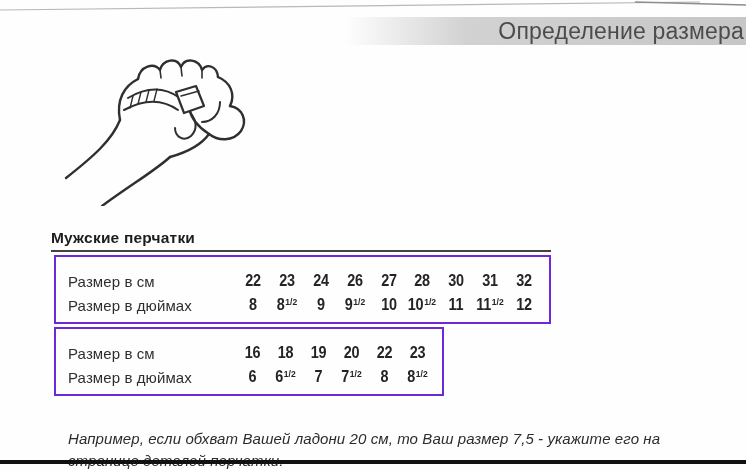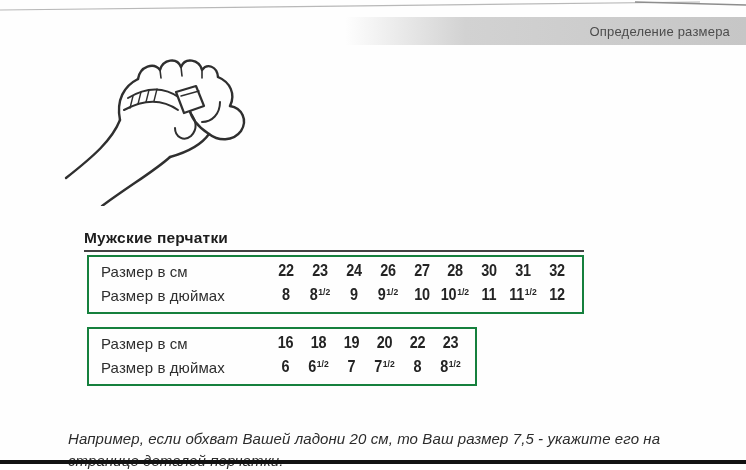--- a/index.html
+++ b/index.html
@@ -9,41 +9,41 @@
   }
   
   .scan-artifacts{position:absolute;left:0;top:0;width:746px;height:14px;}
   
   .header-bar{
     position:absolute;left:345px;top:17px;width:401px;height:28px;
     background:linear-gradient(to right, rgba(210,210,210,0) 0%, #d2d2d2 30%, #c6c6c6 100%);
     display:flex;align-items:center;justify-content:flex-end;
   }
   .header-bar .title{
-    font-size:13px;color:#4c4c4c;padding-right:16px;letter-spacing:.2px;
+    font-size:23px;color:#4c4c4c;padding-right:2px;letter-spacing:.2px;
   }
   
   .hand-illustration{position:absolute;left:60px;top:56px;width:250px;height:150px;}
   
   .intro{
     position:absolute;left:68px;top:204px;width:620px;
     font-size:15px;color:#2b2b2b;letter-spacing:.1px;
   }
   
-  .tbl-section{position:absolute;left:84px;}
+  .tbl-section{position:absolute;left:51px;}
   .tbl-section.men{top:229px;width:500px;}
   .tbl-section.women{top:324px;width:393px;}
   .tbl-heading{
     font-size:15.5px;font-weight:bold;color:#1d1d1d;
     border-bottom:2px solid #424242;padding-bottom:3px;letter-spacing:.2px;
   }
   .size-table{
     margin-left:3px;margin-top:3px;width:calc(100% - 3px);
-    border:2px solid #15803d;box-sizing:border-box;
-    padding:2px 0 5px 0;background:#fefefe;
+    border:2px solid #6d28d9;box-sizing:border-box;
+    padding:12px 0 5px 0;background:#fefefe;
   }
   .trow{display:flex;align-items:center;height:24px;}
   .tlabel{
     width:180px;box-sizing:border-box;padding-left:12px;
     font-size:15px;color:#2e2e2e;letter-spacing:.1px;
   }
   .tvals{flex:1;display:flex;padding-right:8px;}
   .tval{
     flex:1;text-align:center;font-weight:bold;font-size:16px;color:#242424;
     transform:scaleX(.9);letter-spacing:-.3px;white-space:nowrap;

